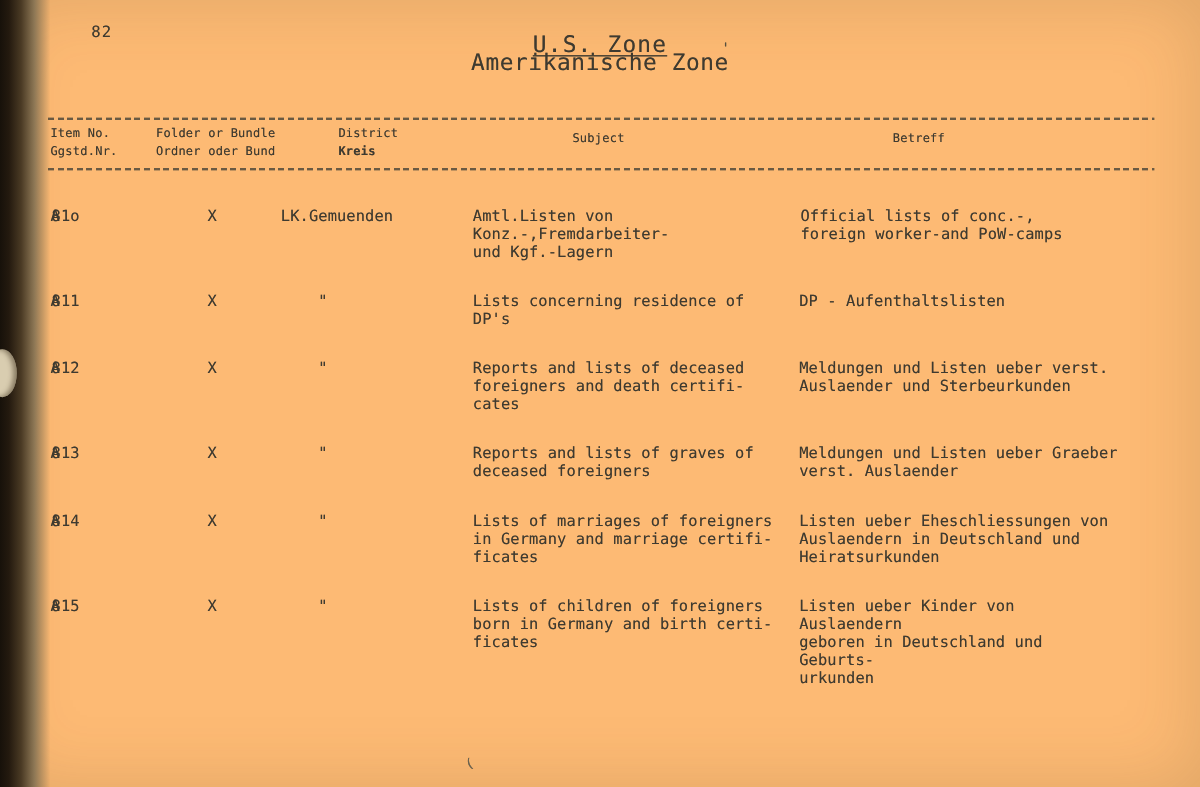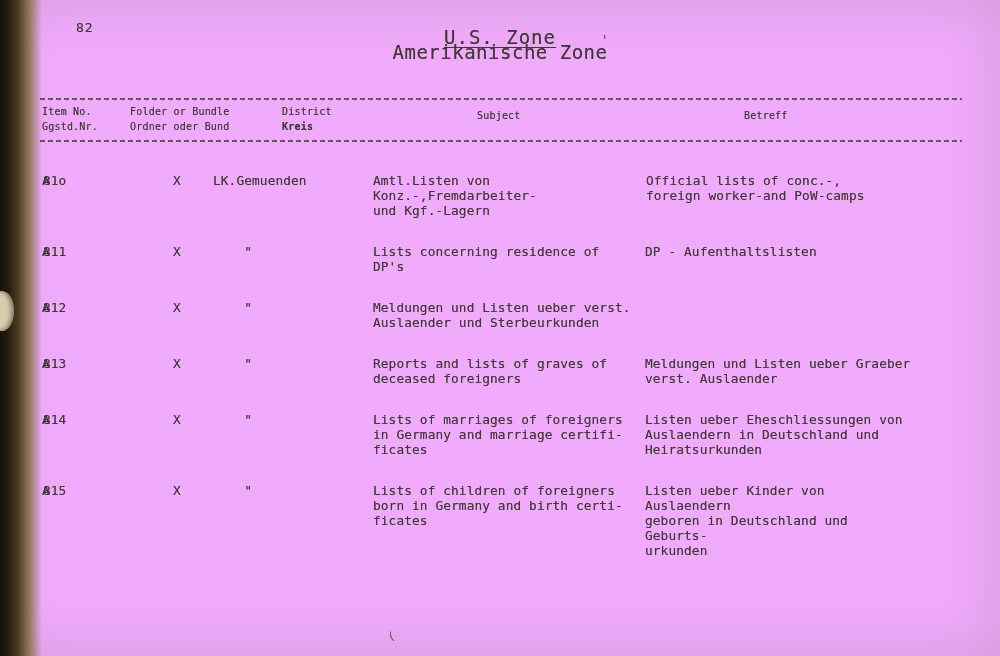--- a/index.html
+++ b/index.html
@@ -8,21 +8,21 @@
     background: #151008;
     font-family: "DejaVu Sans Mono", "Liberation Mono", monospace;
   }
   .page {
     position: relative;
     width: 1000px; height: 656px;
     background:
       radial-gradient(ellipse at 70% 40%, rgba(255,252,240,0.25), rgba(0,0,0,0) 60%),
       linear-gradient(180deg, #e7dcc4 0%, #ead fc8 40%, #e6dabf 100%),
       #e9dec6;
-    background-color: #f0abfc;
+    background-color: #fdba74;
     color: #3e3a30;
     overflow: hidden;
     box-shadow: inset 0 0 60px rgba(90,70,40,0.18);
   }
   .binding-edge {
     position: absolute; left: 0; top: 0; bottom: 0; width: 42px;
     background: linear-gradient(90deg,
       #17110a 0%, #241a0f 18%, #4a3a24 42%, #8d7755 68%, rgba(233,222,198,0) 100%);
     pointer-events: none;
   }
@@ -72,21 +72,21 @@
     font-size: 12.8px; line-height: 15px;
   }
   .cell {
     white-space: pre-wrap;
     box-sizing: border-box;
     letter-spacing: 0.1px;
   }
   .c-letter  { width: 43px;  padding-left: 42px; }
   .c-number  { width: 60px; }
   .c-folder  { width: 110px; padding-left: 70px; }
-  .c-district{ width: 160px; }
+  .c-district{ width: 160px; margin-left: 21px; }
   .c-subject { width: 272px; }
   .c-betreff { width: 273px; }
   
   .page * { text-shadow: 0 0 0.4px rgba(62,58,48,0.55); }
   .stray-mark {
     position: absolute; top: 33px; left: 601px;
     font-size: 12px; color: #55503f;
   }
   .stray-bottom {
     position: absolute; top: 630px; left: 388px;
@@ -144,20 +144,23 @@
       <div class="cell c-subject">Lists concerning residence of
 DP's</div>
       <div class="cell c-betreff">DP - Aufenthaltslisten</div>
     </div>
 
     <div class="trow">
       <div class="cell c-letter">A</div>
       <div class="cell c-number">812</div>
       <div class="cell c-folder">X</div>
       <div class="cell c-district">    "</div>
+      <div class="cell c-subject">Reports and lists of deceased
+foreigners and death certifi-
+cates</div>
       <div class="cell c-betreff">Meldungen und Listen ueber verst.
 Auslaender und Sterbeurkunden</div>
     </div>
 
     <div class="trow">
       <div class="cell c-letter">A</div>
       <div class="cell c-number">813</div>
       <div class="cell c-folder">X</div>
       <div class="cell c-district">    "</div>
       <div class="cell c-subject">Reports and lists of graves of

